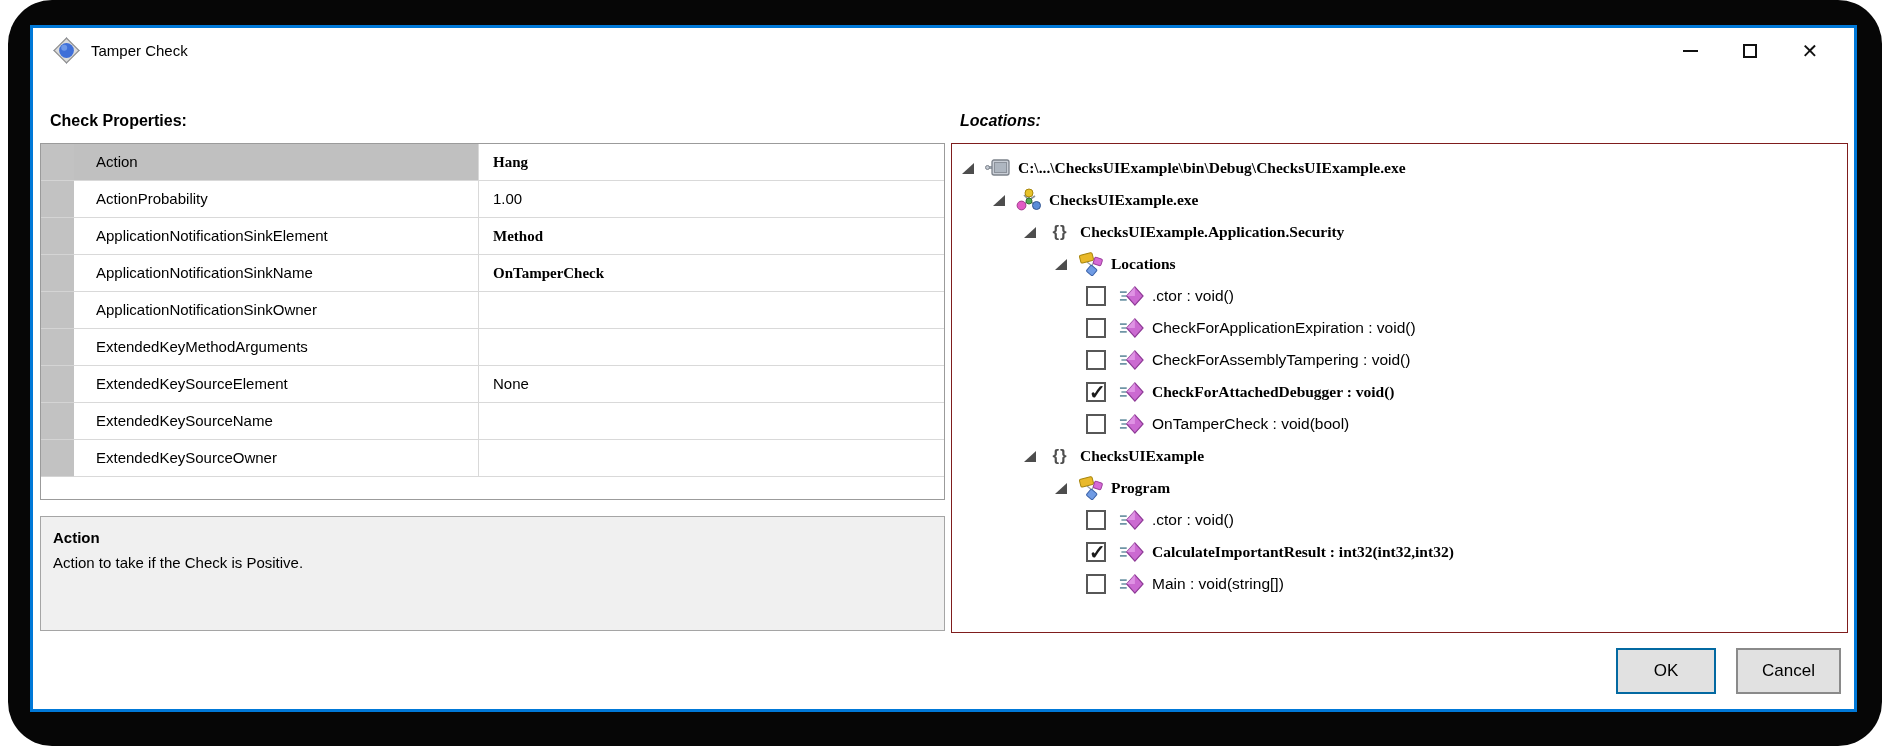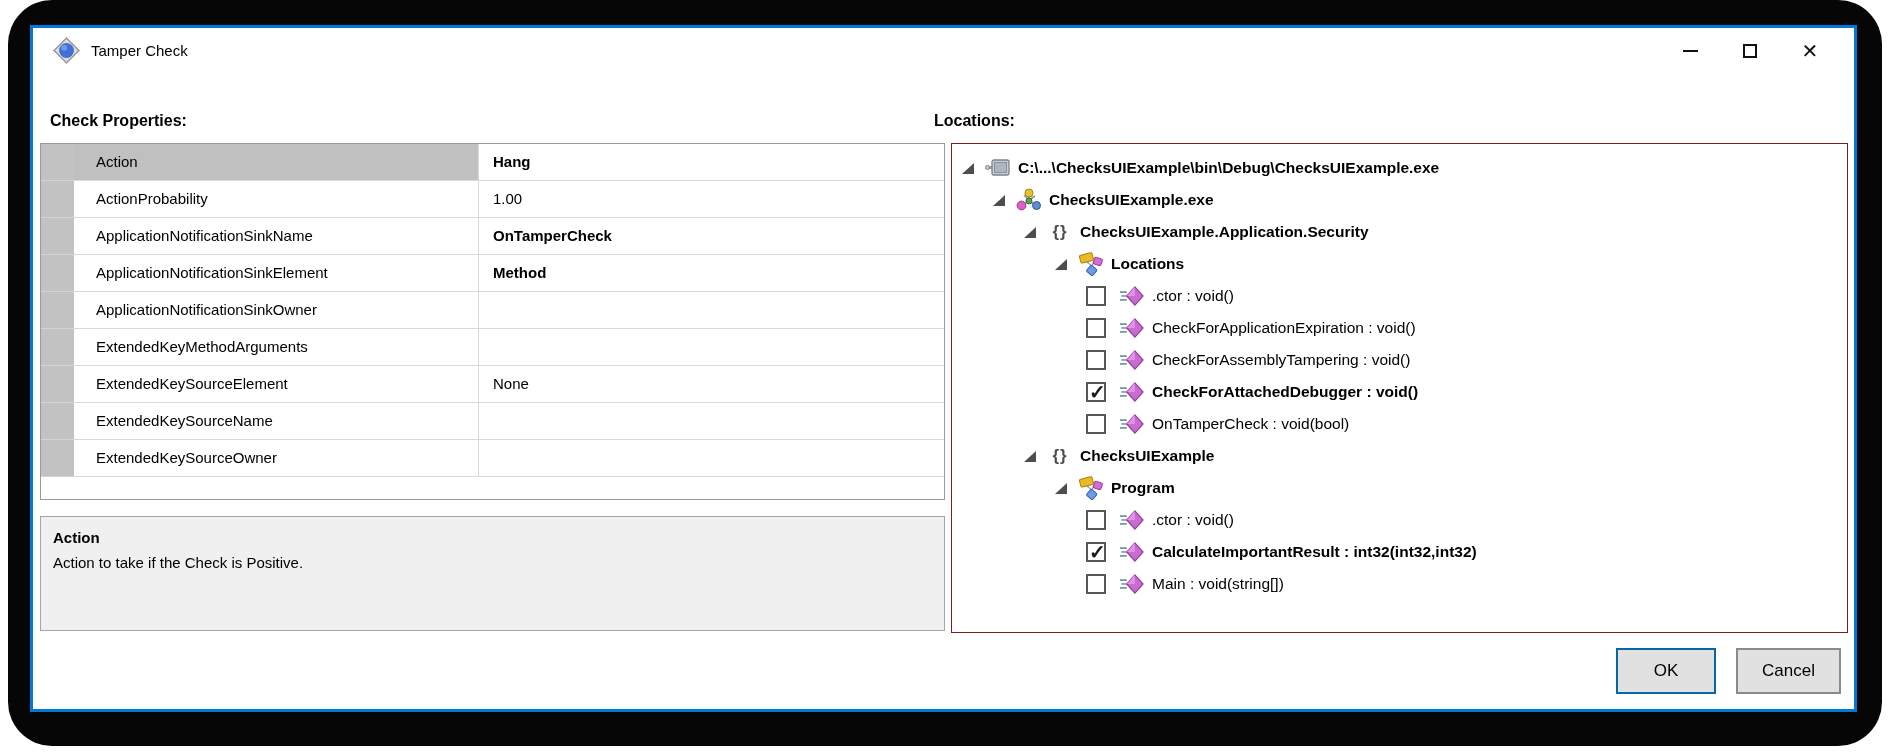--- a/index.html
+++ b/index.html
@@ -22,33 +22,33 @@
     font-size:15px; }
   .win-controls { position:absolute; right:14px; top:0; height:46px; display:flex; }
   .win-btn { width:60px; height:46px; display:flex; align-items:center; justify-content:center; cursor:default; }
   .glyph-min { width:15px; height:0; border-top:2px solid #111; }
   .glyph-max { width:14px; height:14px; border:2px solid #111; background:#fff; }
   .glyph-close { font-size:20px; line-height:20px; color:#111; }
 
   
   .section-label { position:absolute; top:84px; font-size:16px; font-weight:700; }
   #lbl-props { left:17px; }
-  #lbl-locations { left:901px; }
+  #lbl-locations { left:927px;font-style:italic; }
 
   
   .prop-grid { position:absolute; left:7px; top:115px; width:905px; height:357px;
     border:1px solid #9b9b9b; background:#fff; overflow:hidden; }
   .prow { display:flex; height:37px; }
   .gut { width:33px; background:#c2c2c2; border-bottom:1px solid #d4d4d4; }
   .pname { width:405px; border-bottom:1px solid #d9d9d9; border-right:1px solid #d9d9d9;
     padding-left:22px; font-size:15px; line-height:36px; white-space:nowrap; overflow:hidden; }
   .pval { flex:1; border-bottom:1px solid #d9d9d9; padding-left:14px; font-size:15px;
     line-height:36px; white-space:nowrap; overflow:hidden; }
   .prow.sel .pname { background:#c0c0c0; }
-  .b { font-weight:700; }
+  .b { font-weight:700;font-family:Liberation Serif, serif; }
 
   
   .desc-panel { position:absolute; left:7px; top:488px; width:905px; height:115px;
     background:#f0f0f0; border:1px solid #a5a5a5; padding:12px 12px; }
   .desc-title { font-size:15px; font-weight:700; margin-bottom:8px; }
   .desc-text { font-size:15px; }
 
   
   .tree-panel { position:absolute; left:918px; top:115px; width:897px; height:490px;
     background:#fff; border:1px solid #7f1d1d; overflow:hidden; padding-top:8px; }
@@ -111,27 +111,27 @@
           <div class="pname">Action</div>
           <div class="pval b">Hang</div>
         </div>
         <div class="prow">
           <div class="gut"></div>
           <div class="pname">ActionProbability</div>
           <div class="pval">1.00</div>
         </div>
         <div class="prow">
           <div class="gut"></div>
+          <div class="pname">ApplicationNotificationSinkElement</div>
+          <div class="pval b">Method</div>
+        </div>
+        <div class="prow">
+          <div class="gut"></div>
           <div class="pname">ApplicationNotificationSinkName</div>
           <div class="pval b">OnTamperCheck</div>
-        </div>
-        <div class="prow">
-          <div class="gut"></div>
-          <div class="pname">ApplicationNotificationSinkElement</div>
-          <div class="pval b">Method</div>
         </div>
         <div class="prow">
           <div class="gut"></div>
           <div class="pname">ApplicationNotificationSinkOwner</div>
           <div class="pval"></div>
         </div>
         <div class="prow">
           <div class="gut"></div>
           <div class="pname">ExtendedKeyMethodArguments</div>
           <div class="pval"></div>

